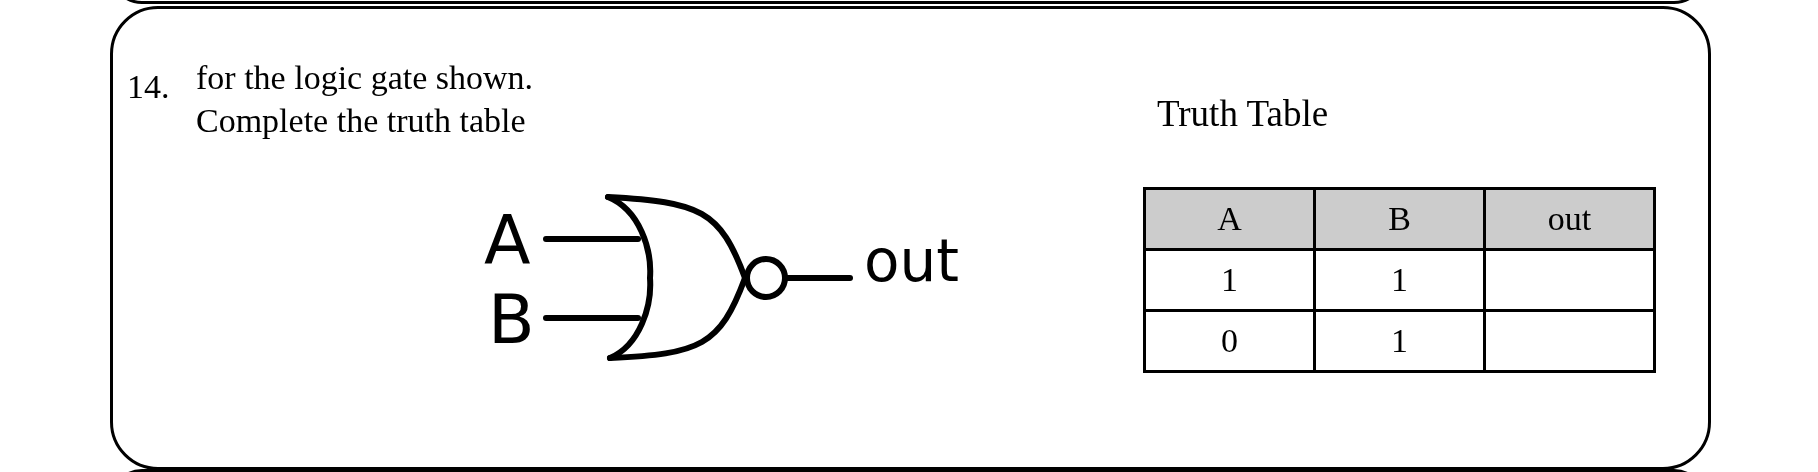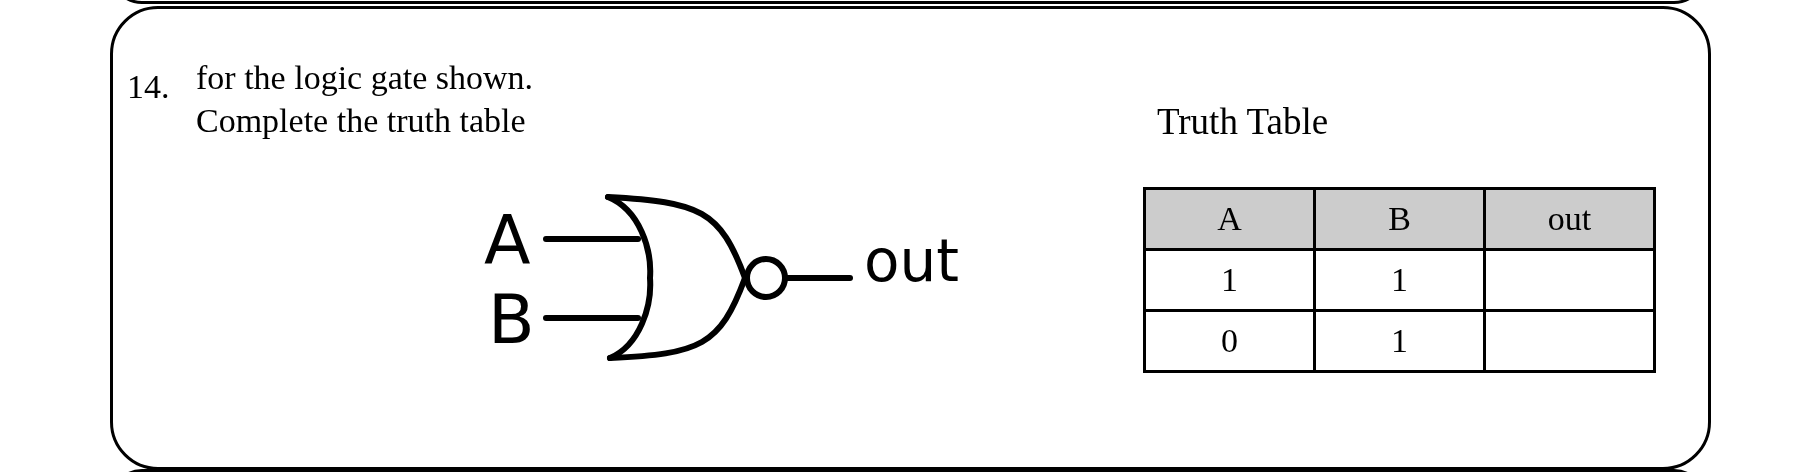--- a/index.html
+++ b/index.html
@@ -9,21 +9,21 @@
               border: 3px solid #000; border-radius: 46px; box-sizing: border-box; }
   .next-box { position: absolute; left: 110px; top: 469px; width: 1596px; height: 64px;
               border: 3px solid #000; border-radius: 46px; box-sizing: border-box; }
   .question-box { position: absolute; left: 110px; top: 6px; width: 1601px; height: 464px;
                   border: 3px solid #000; border-radius: 48px; box-sizing: border-box; background: #fff; }
   .q-number { position: absolute; left: 127px; top: 56px; font-size: 34px; line-height: 43px; margin-top: 9px; }
   .q-text { position: absolute; left: 196px; top: 56px; font-size: 34px; line-height: 43px; width: 420px; }
   .q-text span { display: block; white-space: nowrap; }
   .gate { position: absolute; left: 470px; top: 180px; width: 520px; height: 200px; }
   .gate-label { position: absolute; font-family: "DejaVu Sans", sans-serif; font-size: 68px; line-height: 1; }
-  .tt-title { position: absolute; left: 1157px; top: 100px; font-size: 37px; line-height: 44px; }
+  .tt-title { position: absolute; left: 1157px; top: 92px; font-size: 37px; line-height: 44px; }
   table.tt { position: absolute; left: 1143px; top: 187px; border-collapse: collapse; }
   table.tt td, table.tt th { border: 3px solid #000; width: 167px; height: 58px; padding: 0;
         text-align: center; font-size: 34px; font-weight: normal; font-family: "Liberation Serif", serif; }
   table.tt th { background: #cccccc; }
 </style>
 </head>
 <body>
 
 <div class="prev-box"></div>
 <div class="next-box"></div>

